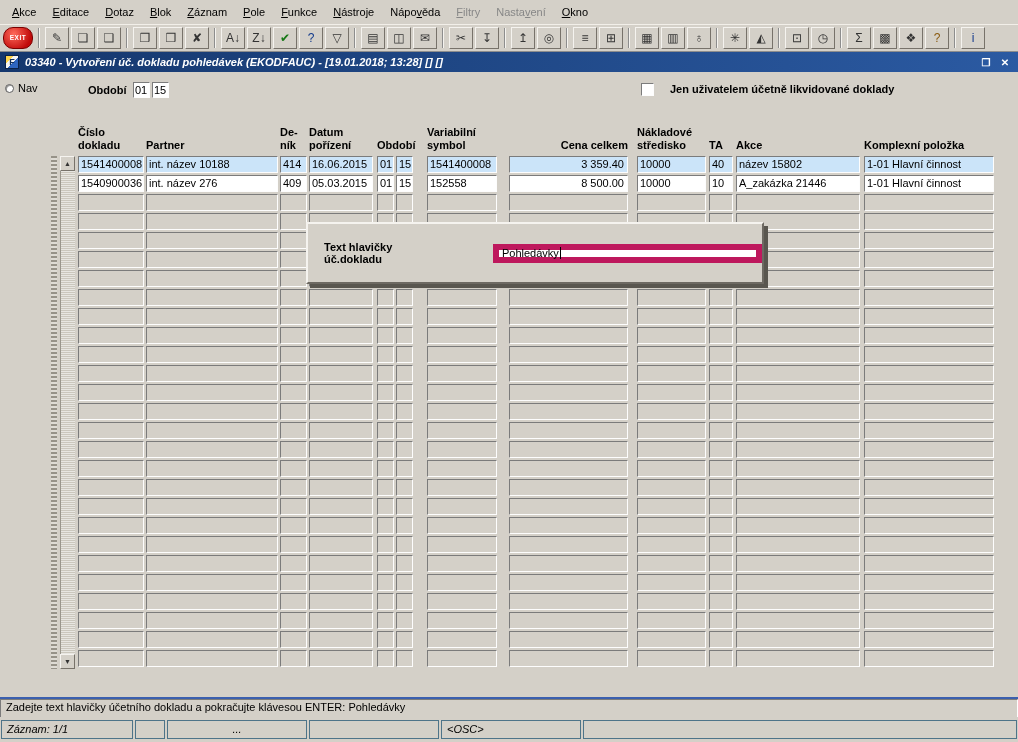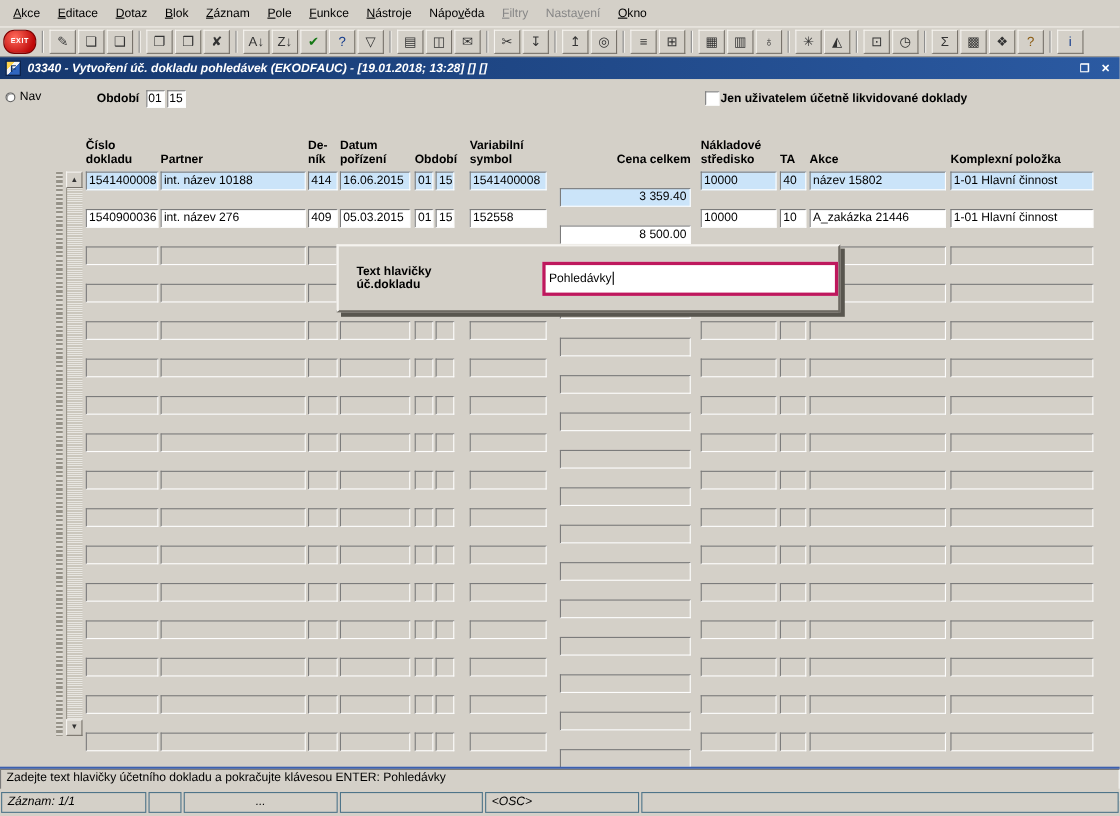--- a/index.html
+++ b/index.html
@@ -48,21 +48,21 @@
   .nav-radio { width:9px; height:9px; border-radius:50%; background:#fdfdfd;
     border:1px solid #5f5f5f; box-shadow:inset 1px 1px 0 #9a9a9a; }
 
   .obdobi-group { position:absolute; left:88px; top:10px; display:flex; align-items:center; }
   .field-label { font-weight:bold; }
   .mini-input { width:17px; height:16px; margin-left:2px; background:#fff;
     border:1px solid; border-color:#7b7b7b #fdfdfd #fdfdfd #7b7b7b;
     display:flex; align-items:center; justify-content:center; }
   .obdobi-group .mini-input.first { margin-left:6px; }
 
-  .checkbox-group { position:absolute; left:641px; top:11px; display:flex; align-items:center; gap:1px; }
+  .checkbox-group { position:absolute; left:641px; top:11px; display:flex; align-items:flex-start; gap:16px; }
   .checkbox { width:13px; height:13px; background:#fff; font-size:10px; line-height:11px; text-align:center;
     border:1px solid; border-color:#7b7b7b #fdfdfd #fdfdfd #7b7b7b; }
 
   .grip { position:absolute; left:51px; top:84px; width:6px; height:513px;
     background:repeating-linear-gradient(180deg,#969288 0 2px,#dedbd4 2px 4px); }
 
   .vscroll { position:absolute; left:60px; top:84px; width:15px; height:513px; display:flex; flex-direction:column; }
   .sb-btn { height:15px; background:#d4d0c8; padding:0; font-family:inherit; color:#333; font-size:7px;
     display:flex; align-items:center; justify-content:center;
     border:1px solid; border-color:#f5f3ef #77726a #77726a #f5f3ef; }
@@ -73,35 +73,35 @@
   .grid { position:absolute; left:78px; top:50px; }
   .hrow { display:flex; align-items:flex-end; height:30px; margin-bottom:4px; }
   .hcell { font-weight:bold; white-space:pre-line; line-height:13px; }
   .hcell.c7 { text-align:right; }
   .trow { display:flex; margin-bottom:2px; }
   .cell { height:17px; background:#d4d0c8; padding:0 2px; line-height:15px;
     white-space:nowrap; overflow:hidden;
     border:1px solid; border-color:#7b7b7b #fdfdfd #fdfdfd #7b7b7b; }
   .cell.filled { background:#fff; }
   .cell.sel { background:#cbe4f9; }
-  .cell.num { text-align:right; padding-right:3px;margin-top:15px; }
+  .cell.num { text-align:right; padding-right:3px; }
 
   .c1{width:66px} .c2{width:132px;margin-left:2px} .c3{width:27px;margin-left:2px}
   .c4{width:64px;margin-left:2px} .c5a{width:17px;margin-left:4px} .c5b{width:17px;margin-left:2px}
   .c5h{width:36px;margin-left:4px} .c6{width:70px;margin-left:14px} .c7{width:119px;margin-left:12px}
   .c8{width:69px;margin-left:9px} .c9{width:24px;margin-left:3px} .c10{width:124px;margin-left:3px}
   .c11{width:130px;margin-left:4px}
 
   
   .dialog { position:absolute; left:306px; top:150px; width:458px; height:62px; z-index:10;
     background:#d4d0c8; display:flex; align-items:center; padding-left:16px;
     border:2px solid; border-color:#f5f3ef #6d6962 #6d6962 #f5f3ef;
     box-shadow:4px 4px 0 #59564f;gap:36px; }
-  .dialog-input { width:278px; height:31px; margin-left:8px; background:#fff;
-    border:3px solid #be185d; display:flex; align-items:center; padding-left:3px; }
+  .dialog-input { width:278px; height:19px; margin-left:8px; background:#fff;
+    border:6px solid #be185d; display:flex; align-items:center; padding-left:3px; }
   .caret { width:1px; height:12px; background:#000; margin-left:1px; animation:blink 1.06s steps(1) infinite; }
   @keyframes blink { 50% { opacity:0; } }
 
   
   .divider-blue { position:absolute; top:697px; left:0; right:0; height:2px; background:#3b5fae; }
   .statusmsg { position:absolute; top:699px; left:0; right:0; height:29px; background:#d4d0c8;
     border:1px solid; border-color:#7b7b7b #fdfdfd #fdfdfd #7b7b7b; line-height:15px; padding-left:5px; }
   .bottombar { position:absolute; top:717px; left:0; right:0; height:25px; background:#d4d0c8;
     display:flex; align-items:center; gap:2px; padding:0 1px; }
   .bb-cell { height:19px; border:1px solid #4e7489; line-height:17px; padding:0 5px;

